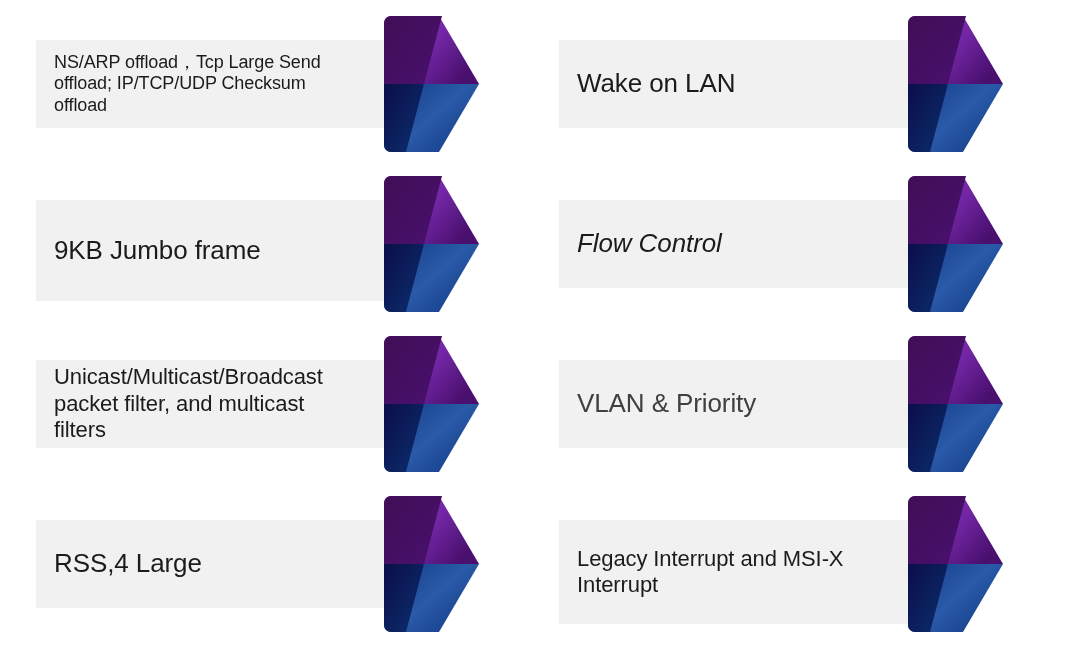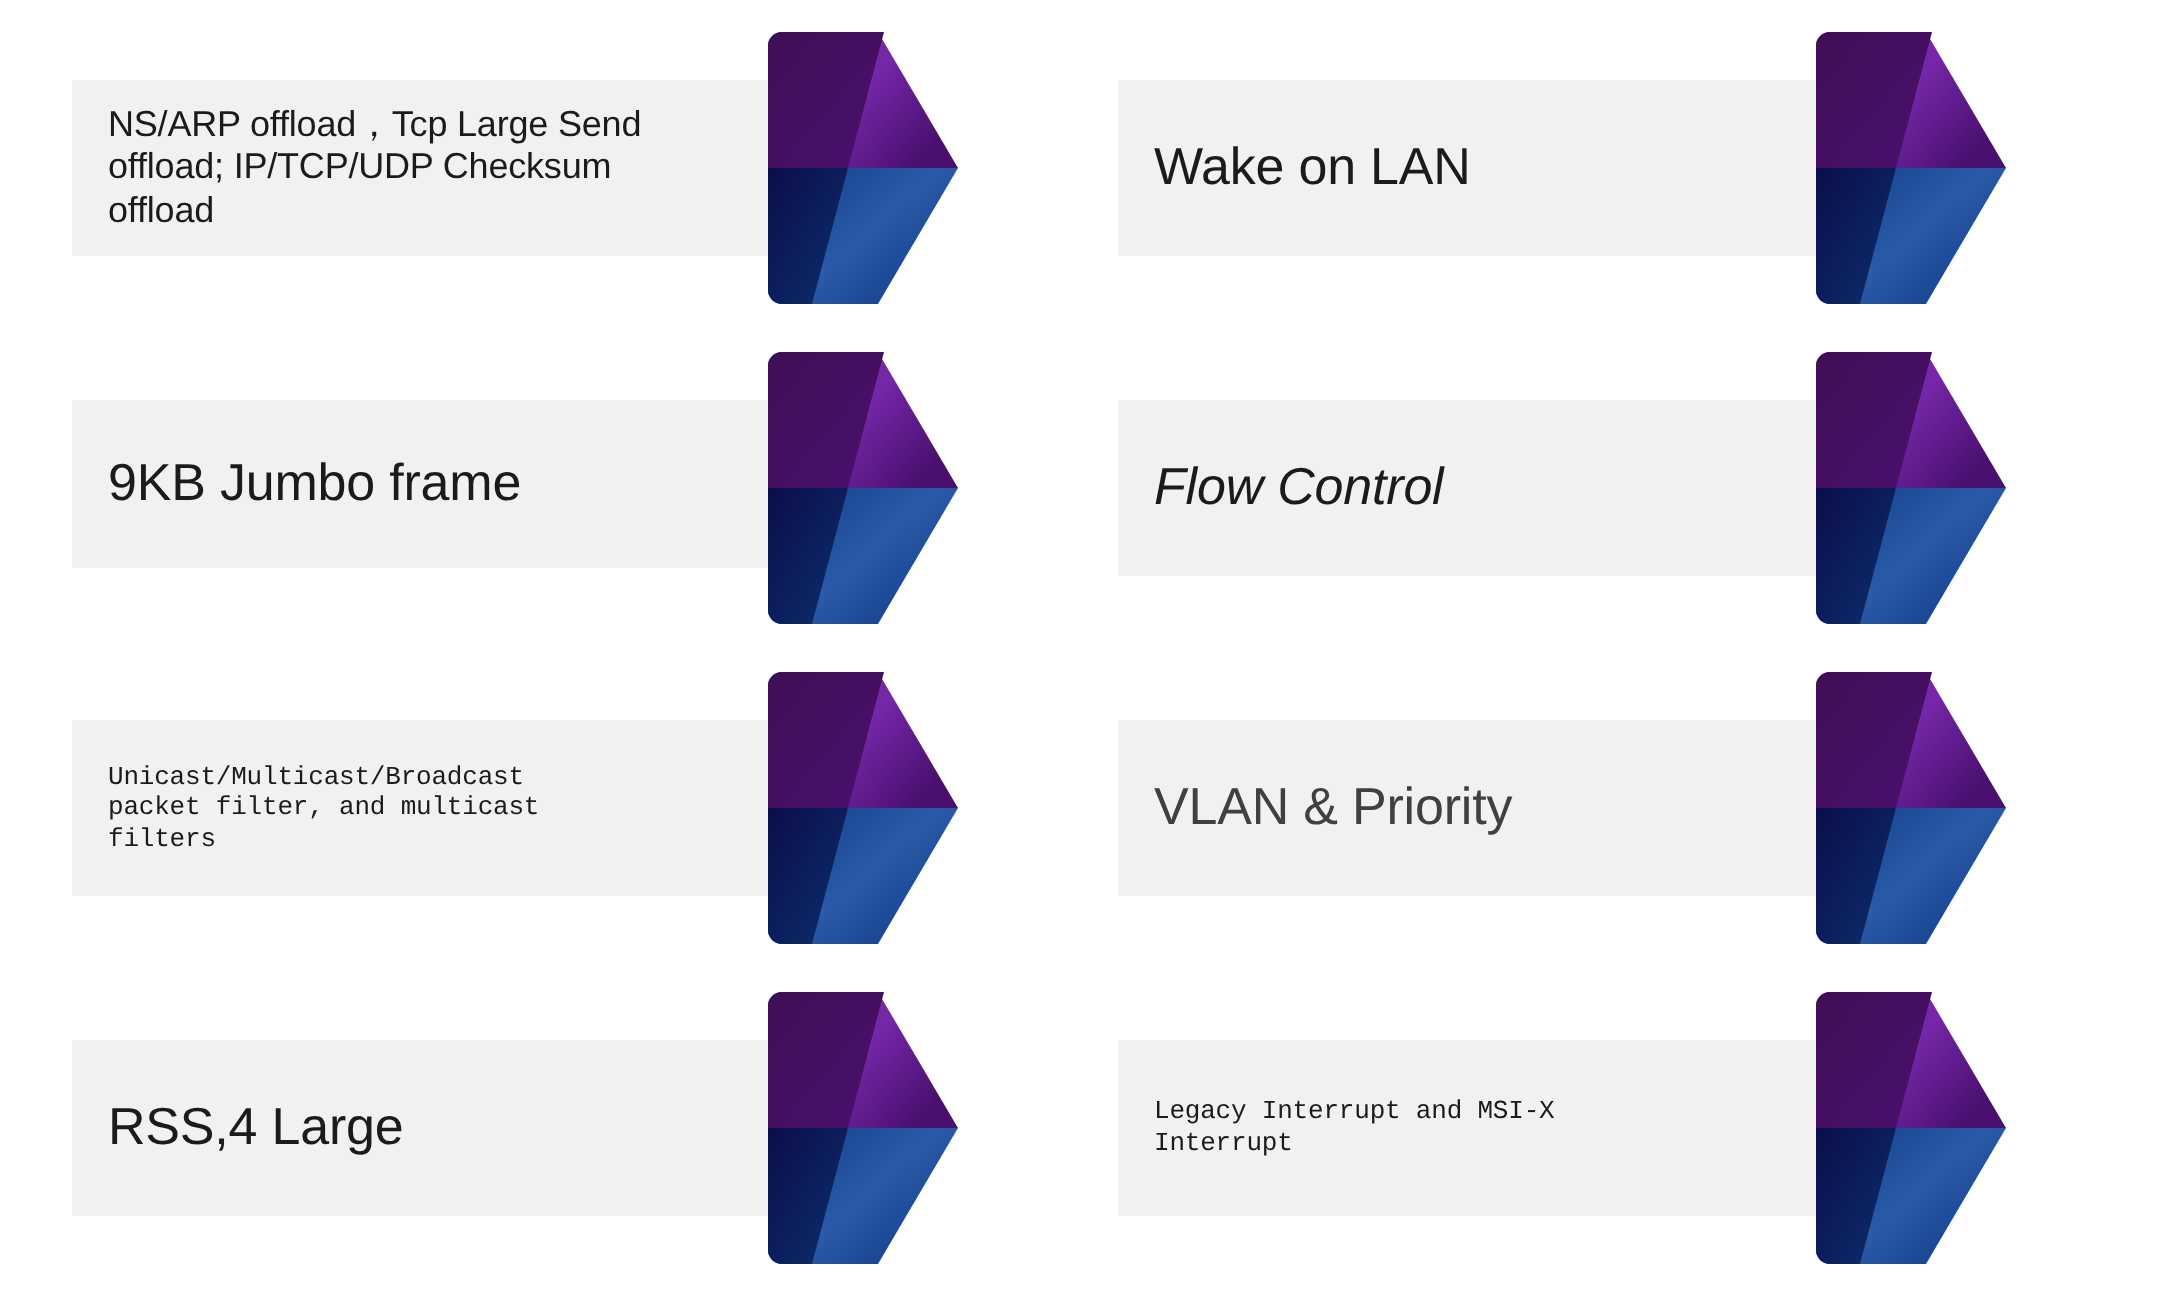--- a/index.html
+++ b/index.html
@@ -25,21 +25,21 @@
   .plate-text{
     color:#1b1b1b;
     line-height:1.20;
     letter-spacing:-0.1px;
     white-space:pre-line;
     padding-left:18px;
     padding-right:6px;
     font-weight:400;
   }
   .size-lg .plate-text{font-size:26px;}
-  .size-md .plate-text{font-size:13px;font-family:Liberation Mono, monospace;}
+  .size-md .plate-text{font-size:22px;}
   .size-sm .plate-text{font-size:18px;}
 
   
   .chev{
     position:absolute;
     top:0;left:0;
   }
   .chev svg{display:block;}
 </style>
 </head>
@@ -108,21 +108,21 @@
       </linearGradient>
     </defs>
     <path d="M 7,0 L 55,0 L 95,68 L 40,68 L 0,7 A 7,7 0 0 1 7,0 Z" fill="url(#g1-p)"></path>
     <path d="M 40,68 L 95,68 L 55,136 L 7,136 A 7,7 0 0 1 0,129 Z" fill="url(#g1-b)"></path>
     <path d="M 7,0 L 58,0 L 40,68 L 0,68 L 0,7 A 7,7 0 0 1 7,0 Z" fill="url(#g1-pw)"></path>
     <path d="M 40,68 L 22,136 L 7,136 A 7,7 0 0 1 0,129 L 0,68 Z" fill="url(#g1-bw)"></path>
   </svg>
       </div>
     </div>
     <div class="chev-item size-lg" style="left: 0px; top: 0px;">
-      <div class="plate" style="left: 36px; top: 200px; width: 375px; height: 84px; background: rgb(241, 241, 241);">
+      <div class="plate" style="left: 36px; top: 200px; width: 375px; height: 101px; background: rgb(241, 241, 241);">
         <div class="plate-text" style="color: rgb(27, 27, 27);">9KB Jumbo frame</div>
       </div>
       <div class="chev" style="left: 384px; top: 176px; width: 95px; height: 136px;">
   <svg width="95" height="136" viewBox="0 0 95 136" xmlns="http://www.w3.org/2000/svg">
     <defs>
       <linearGradient id="g2-p" x1="0" y1="0" x2="1" y2="0.6">
         <stop offset="0%" stop-color="#8a2fb0"></stop>
         <stop offset="55%" stop-color="#7427a6"></stop>
         <stop offset="100%" stop-color="#4a1070"></stop>
       </linearGradient>
@@ -275,21 +275,21 @@
       </linearGradient>
     </defs>
     <path d="M 7,0 L 55,0 L 95,68 L 40,68 L 0,7 A 7,7 0 0 1 7,0 Z" fill="url(#g6-p)"></path>
     <path d="M 40,68 L 95,68 L 55,136 L 7,136 A 7,7 0 0 1 0,129 Z" fill="url(#g6-b)"></path>
     <path d="M 7,0 L 58,0 L 40,68 L 0,68 L 0,7 A 7,7 0 0 1 7,0 Z" fill="url(#g6-pw)"></path>
     <path d="M 40,68 L 22,136 L 7,136 A 7,7 0 0 1 0,129 L 0,68 Z" fill="url(#g6-bw)"></path>
   </svg>
       </div>
     </div>
     <div class="chev-item size-md" style="left: 0px; top: 0px;">
-      <div class="plate" style="left: 559px; top: 520px; width: 371px; height: 88px; background: rgb(241, 241, 241);">
+      <div class="plate" style="left: 559px; top: 520px; width: 371px; height: 104px; background: rgb(241, 241, 241);">
         <div class="plate-text" style="color: rgb(27, 27, 27);">Legacy Interrupt and MSI-X
 Interrupt</div>
       </div>
       <div class="chev" style="left: 908px; top: 496px; width: 95px; height: 136px;">
   <svg width="95" height="136" viewBox="0 0 95 136" xmlns="http://www.w3.org/2000/svg">
     <defs>
       <linearGradient id="g7-p" x1="0" y1="0" x2="1" y2="0.6">
         <stop offset="0%" stop-color="#8a2fb0"></stop>
         <stop offset="55%" stop-color="#7427a6"></stop>
         <stop offset="100%" stop-color="#4a1070"></stop>

